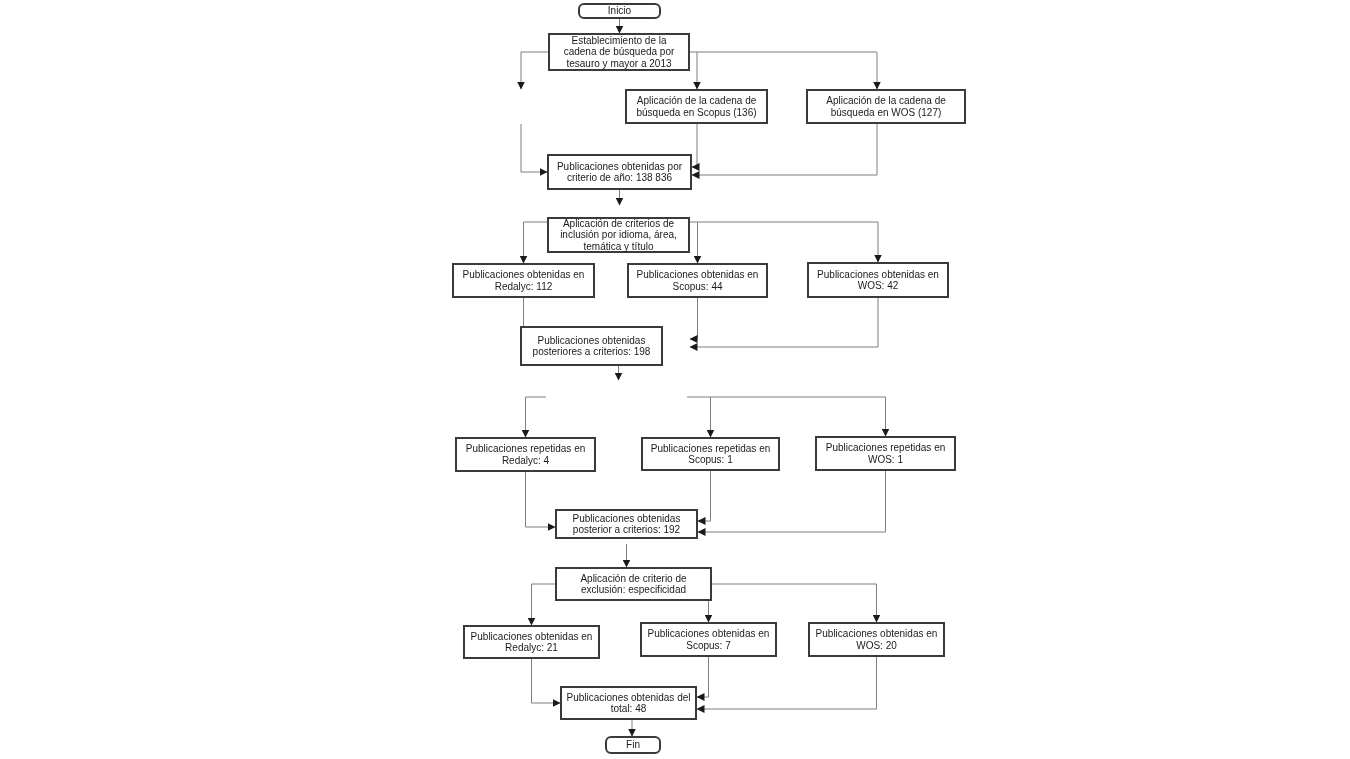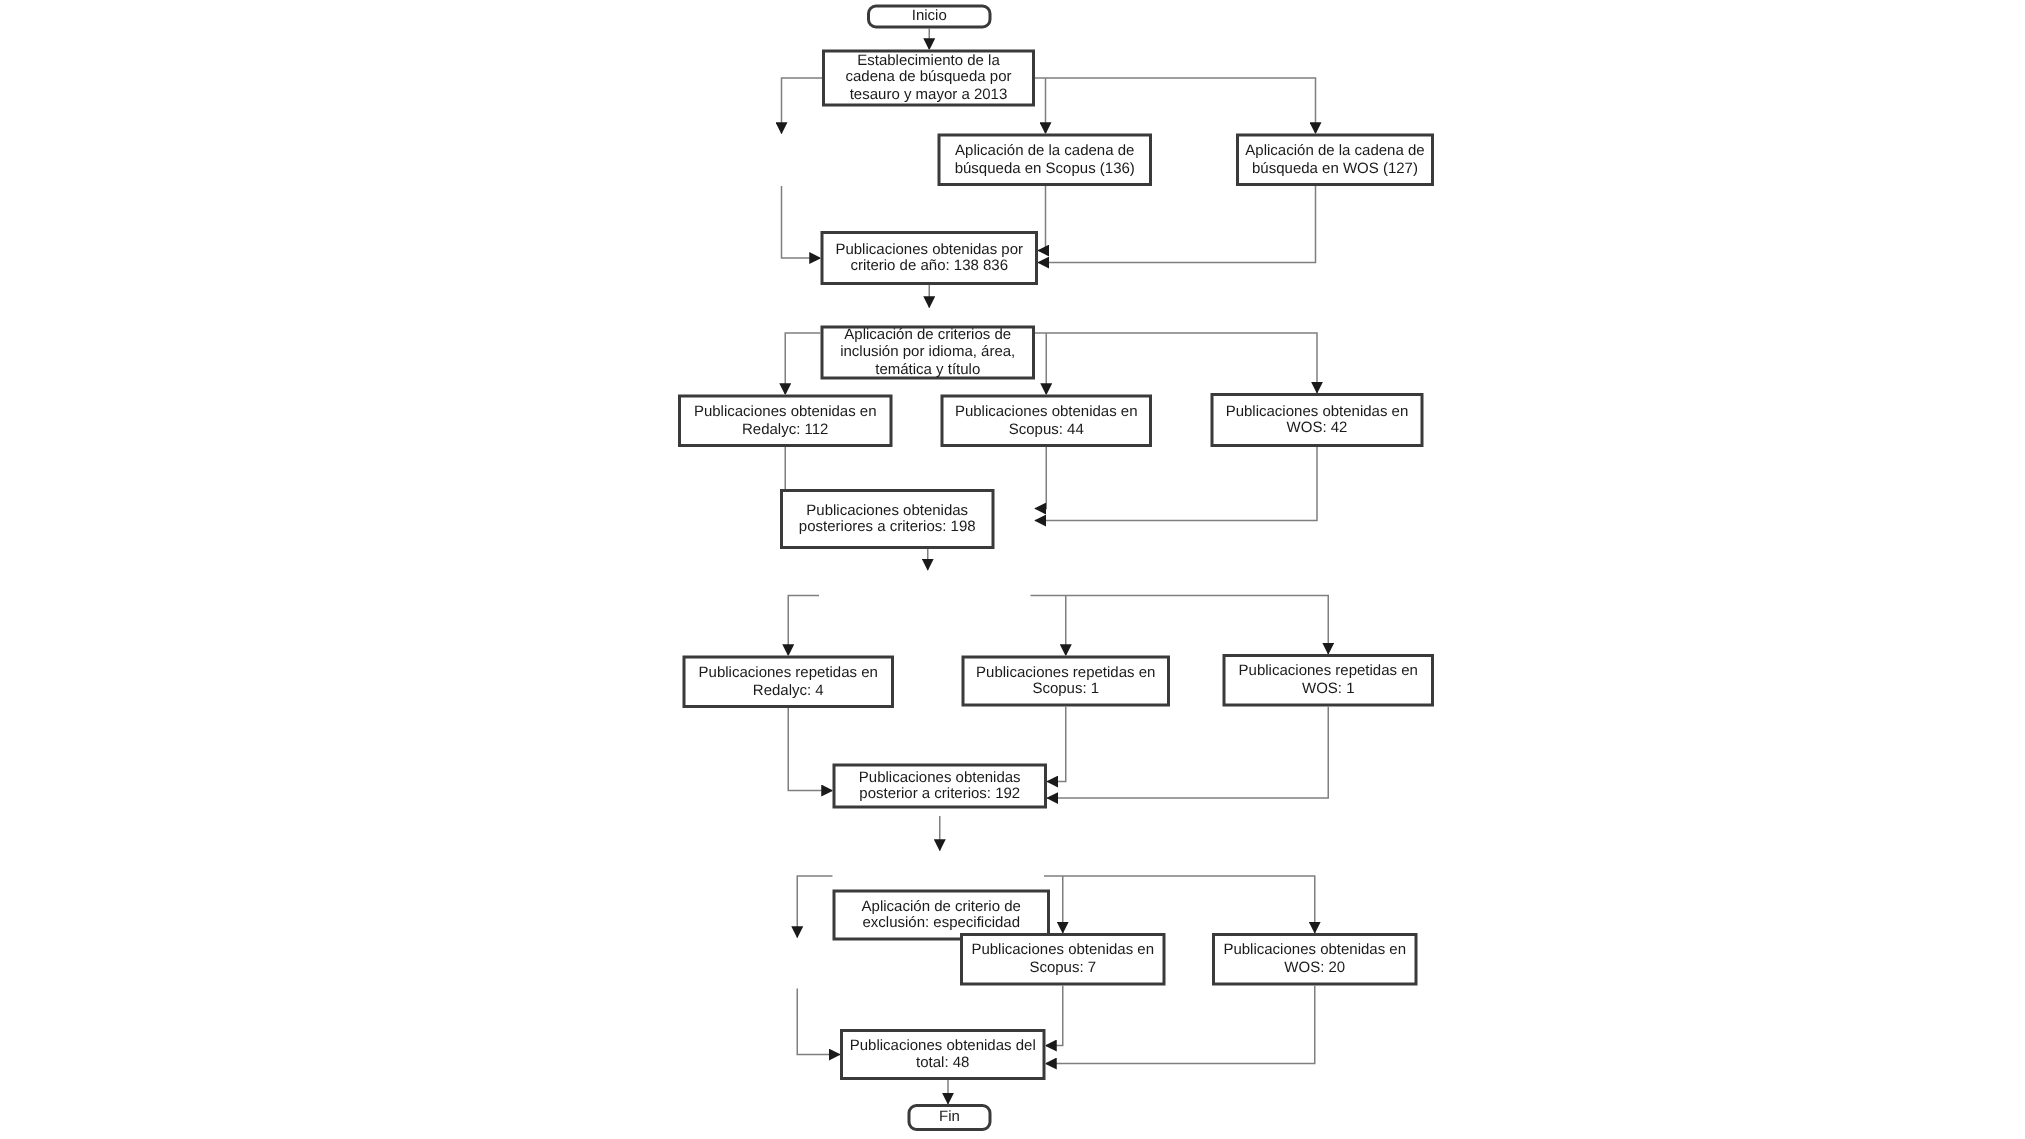--- a/index.html
+++ b/index.html
@@ -75,32 +75,33 @@
       <path d="M876.5,657 L876.5,709 L697,709" marker-end="url(#arrow)"></path>
       <path d="M632,720 L632,736" marker-end="url(#arrow)"></path>
     </g>
   </svg>
 
   <div class="node terminal" style="left:578px;top:3px;width:83px;height:16px">Inicio</div>
   <div class="node terminal" style="left:605px;top:736px;width:56px;height:18px">Fin</div>
 
   <div class="node" style="left:548px;top:33px;width:142px;height:38px">Establecimiento de la cadena de búsqueda por tesauro y mayor a 2013</div>
   <div class="node" style="left:625px;top:89px;width:143px;height:35px">Aplicación de la cadena de búsqueda en Scopus (136)</div>
-  <div class="node" style="left:824px;top:89px;width:132px;height:35px">Aplicación de la cadena de búsqueda en WOS (127)</div>
+  <div class="node" style="left:806px;top:89px;width:160px;height:35px">Aplicación de la cadena de búsqueda en WOS (127)</div>
   <div class="node" style="left:547px;top:154px;width:145px;height:36px">Publicaciones obtenidas por criterio de año: 138 836</div>
 
   <div class="node" style="left:547px;top:217px;width:143px;height:36px">Aplicación de criterios de inclusión por idioma, área, temática y título</div>
   <div class="node" style="left:452px;top:263px;width:143px;height:35px">Publicaciones obtenidas en Redalyc: 112</div>
   <div class="node" style="left:627px;top:263px;width:141px;height:35px">Publicaciones obtenidas en Scopus: 44</div>
   <div class="node" style="left:807px;top:262px;width:142px;height:36px">Publicaciones obtenidas en WOS: 42</div>
   <div class="node" style="left:520px;top:326px;width:143px;height:40px">Publicaciones obtenidas posteriores a criterios: 198</div>
 
   <div class="node" style="left:455px;top:437px;width:141px;height:35px">Publicaciones repetidas en Redalyc: 4</div>
   <div class="node" style="left:641px;top:437px;width:139px;height:34px">Publicaciones repetidas en Scopus: 1</div>
   <div class="node" style="left:815px;top:436px;width:141px;height:35px">Publicaciones repetidas en WOS: 1</div>
   <div class="node" style="left:555px;top:509px;width:143px;height:30px">Publicaciones obtenidas posterior a criterios: 192</div>
 
-  <div class="node" style="left:555px;top:593px;width:145px;height:34px">Aplicación de criterio de exclusión: especificidad</div>
+  <div class="node" style="left:555px;top:567px;width:157px;height:34px">Aplicación de criterio de exclusión: especificidad</div>
+  <div class="node" style="left:463px;top:625px;width:137px;height:34px">Publicaciones obtenidas en Redalyc: 21</div>
   <div class="node" style="left:640px;top:622px;width:137px;height:35px">Publicaciones obtenidas en Scopus: 7</div>
   <div class="node" style="left:808px;top:622px;width:137px;height:35px">Publicaciones obtenidas en WOS: 20</div>
   <div class="node" style="left:560px;top:686px;width:137px;height:34px">Publicaciones obtenidas del total: 48</div>
 
 </div>
 
 </body></html>

